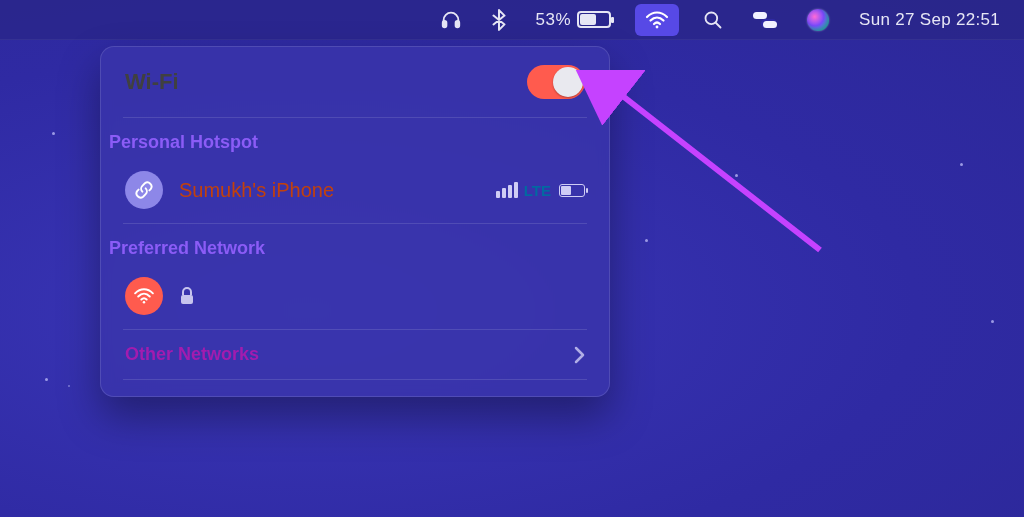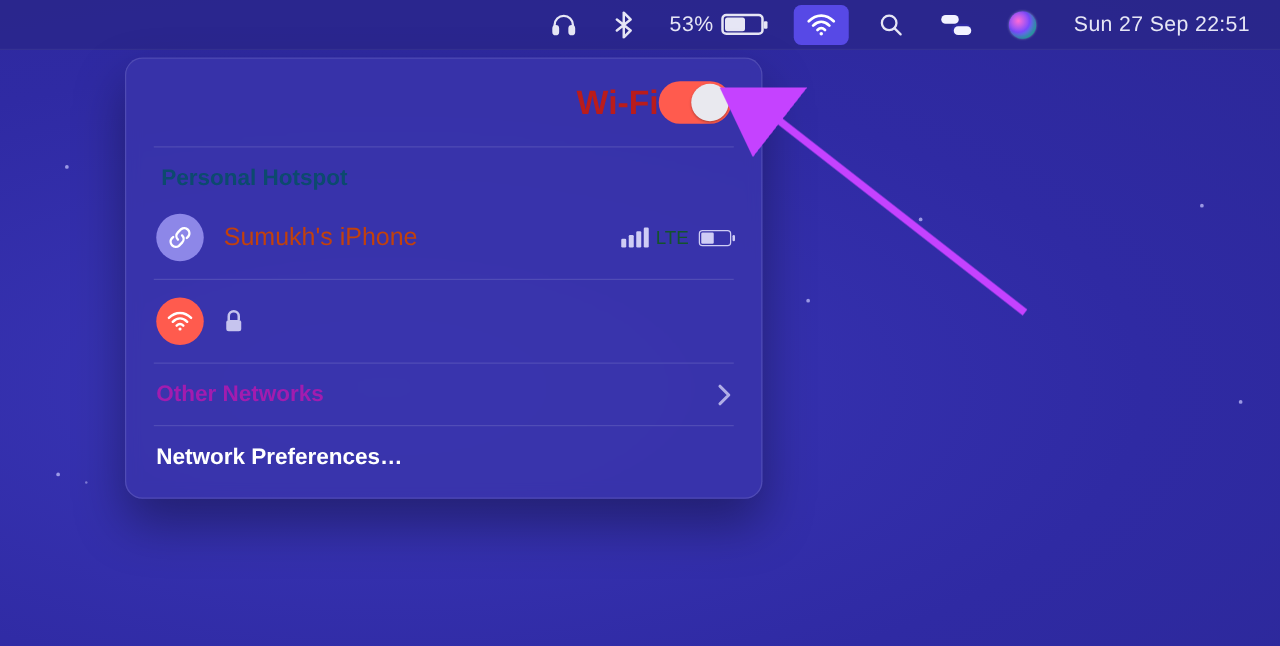--- a/index.html
+++ b/index.html
@@ -76,24 +76,24 @@
     border-radius: 14px;
     padding: 14px 0 12px 0;
     backdrop-filter: blur(6px);
     box-shadow: 0 20px 40px rgba(0,0,0,.35);
   }
   .panel-row {
     display:flex; align-items:center;
     padding: 10px 24px;
   }
   .panel-header { padding-top: 4px; padding-bottom: 14px; }
-  .panel-title { font-size: 27px; font-weight: 700; color: #b91c1c; flex:1;text-align:right; }
+  .panel-title { font-size: 22px; font-weight: 700; color: #404040; flex:1; }
   .section-label {
-    font-size: 18px; font-weight: 700; color: #0c4a6e;
-    padding: 10px 24px 8px 28px;
+    font-size: 18px; font-weight: 700; color: #8b5cf6;
+    padding: 10px 24px 8px 8px;
   }
   .divider { height:1px; background: rgba(255,255,255,0.12); margin: 4px 22px; }
 
   .toggle {
     width: 58px; height: 34px; border-radius: 17px;
     background: #ff5b4e;
     position: relative;
     cursor: pointer;
   }
   .toggle .knob {
@@ -112,21 +112,21 @@
   .ic-link { background: #8d87e8; }
   .ic-wifi { background: #ff5b4e; }
   .net-name { font-size: 20px; font-weight: 500; color:#c2410c; flex:1; }
 
   .signal-bars { display:flex; align-items:flex-end; gap:2px; margin-right:6px; }
   .signal-bars span { width:4px; background:#cfcdf5; border-radius:1px; }
   .signal-bars span:nth-child(1){height:7px;}
   .signal-bars span:nth-child(2){height:10px;}
   .signal-bars span:nth-child(3){height:13px;}
   .signal-bars span:nth-child(4){height:16px;}
-  .lte { font-size: 15px; font-weight:400; color:#14532d; margin-right:8px; }
+  .lte { font-size: 15px; font-weight:700; color:#0369a1; margin-right:8px; }
   .mini-batt {
     width: 26px; height: 13px; border:1.5px solid #cfcdf5; border-radius:3px; position:relative;
   }
   .mini-batt::after{content:"";position:absolute;right:-4px;top:3px;width:2px;height:5px;background:#cfcdf5;border-radius:1px;}
   .mini-batt .f{position:absolute;left:1px;top:1px;bottom:1px;width:40%;background:#cfcdf5;border-radius:1px;}
 
   .lock { opacity:.9; }
   .other-row { cursor:pointer; }
   .other-label { font-size: 18px; font-weight: 700; color: #a21caf; flex:1; }
   .chev { opacity:.8; }
@@ -224,20 +224,21 @@
         <span></span>
     </div>
     <div class="lte">LTE</div>
     <div class="mini-batt">
         <div class="f"></div>
       </div>
   </div>
 
   <div class="divider"></div>
 
+  <div class="section-label">Preferred Network</div>
 
   <div class="panel-row">
     <div class="net-icon ic-wifi">
       <svg width="22" height="16" viewBox="0 0 24 18" fill="none" stroke="#ffffff" stroke-width="2.2" stroke-linecap="round">
         <path d="M2 6c6-6 14-6 20 0"></path>
         <path d="M5.5 9.5c4-4 9-4 13 0"></path>
         <path d="M9 13c2-2 4-2 6 0"></path>
         <circle cx="12" cy="16" r="1.4" fill="#ffffff" stroke="none"></circle>
       </svg>
     </div>
@@ -251,23 +252,20 @@
 
   <div class="panel-row other-row">
     <div class="other-label">Other Networks</div>
     <svg class="chev" width="12" height="18" viewBox="0 0 12 18" fill="none" stroke="#cfcdf5" stroke-width="2.5" stroke-linecap="round" stroke-linejoin="round">
       <path d="m3 2 7 7-7 7"></path>
     </svg>
   </div>
 
   <div class="divider"></div>
 
-  <div class="panel-row prefs-row">
-    <div class="prefs-label">Network Preferences…</div>
-  </div>
 </div>
 
 <svg class="arrow" width="300" height="200" viewBox="0 0 300 200">
   <defs>
     <marker id="ah" markerWidth="12" markerHeight="12" refX="2" refY="6" orient="auto">
       <path d="M0 0 L12 6 L0 12 z" fill="#c542ff"></path>
     </marker>
   </defs>
   <line x1="260" y1="180" x2="55" y2="20" stroke="#c542ff" stroke-width="6" marker-end="url(#ah)"></line>
 </svg>

